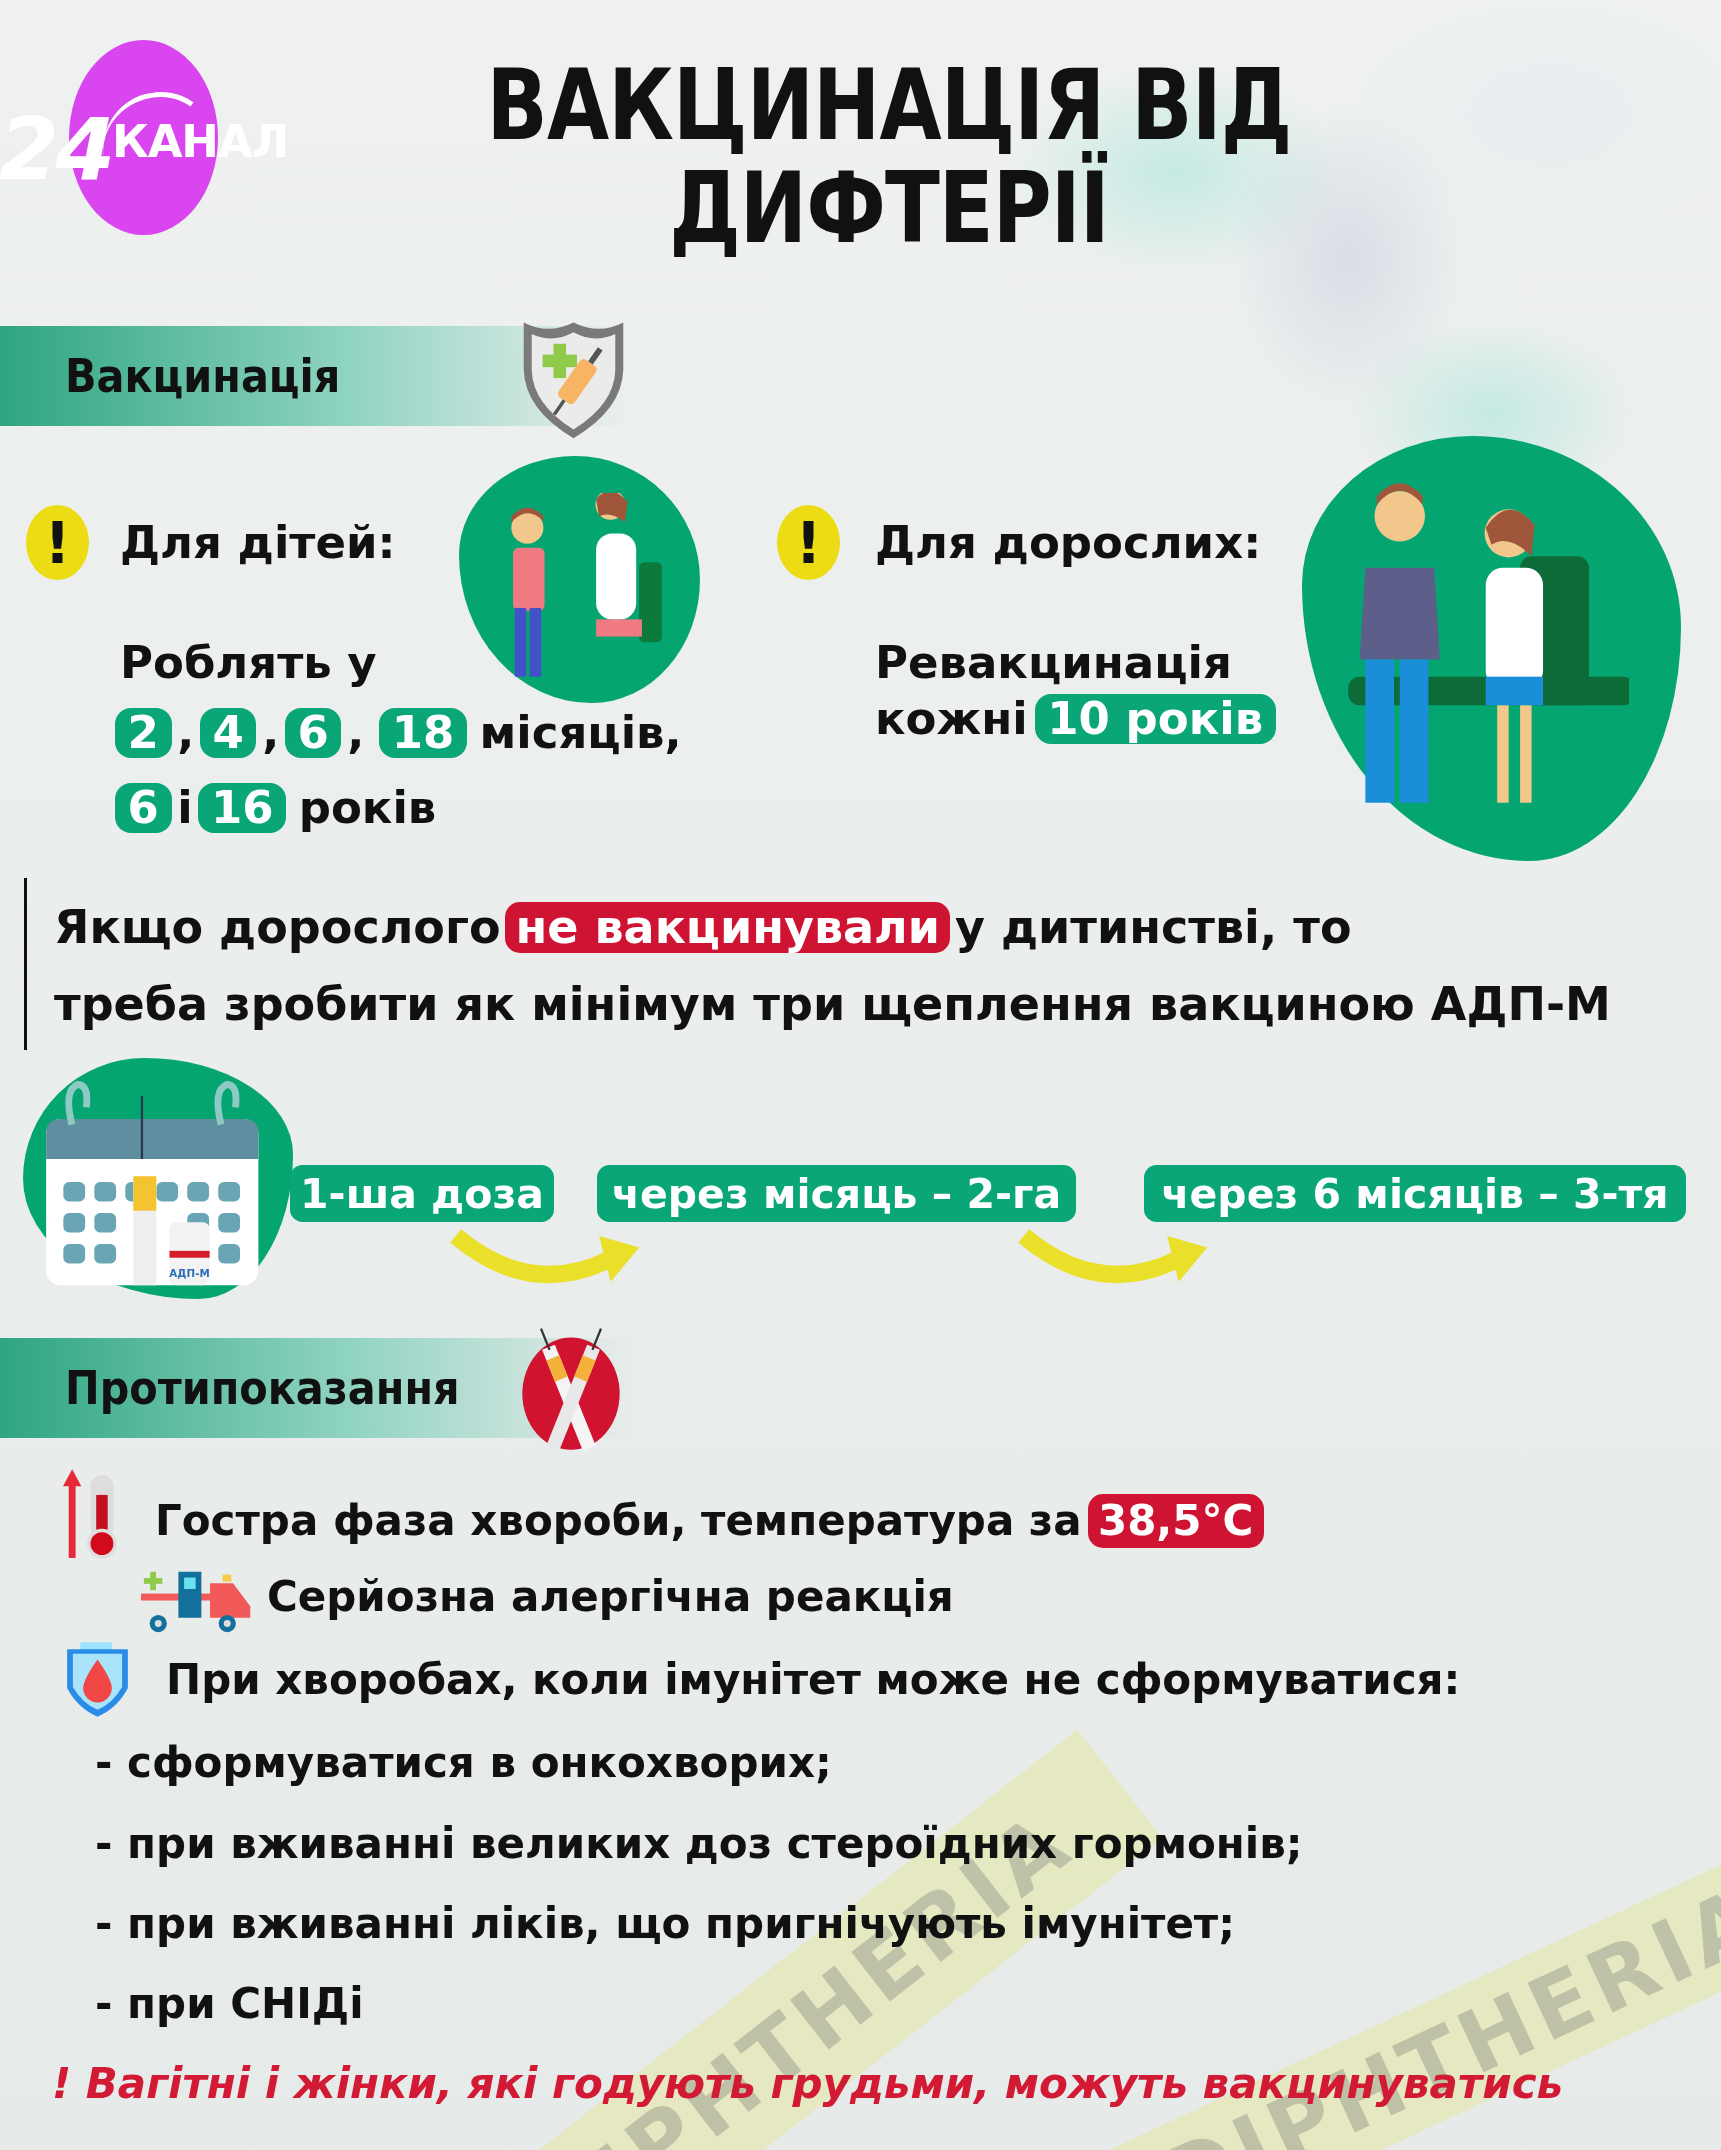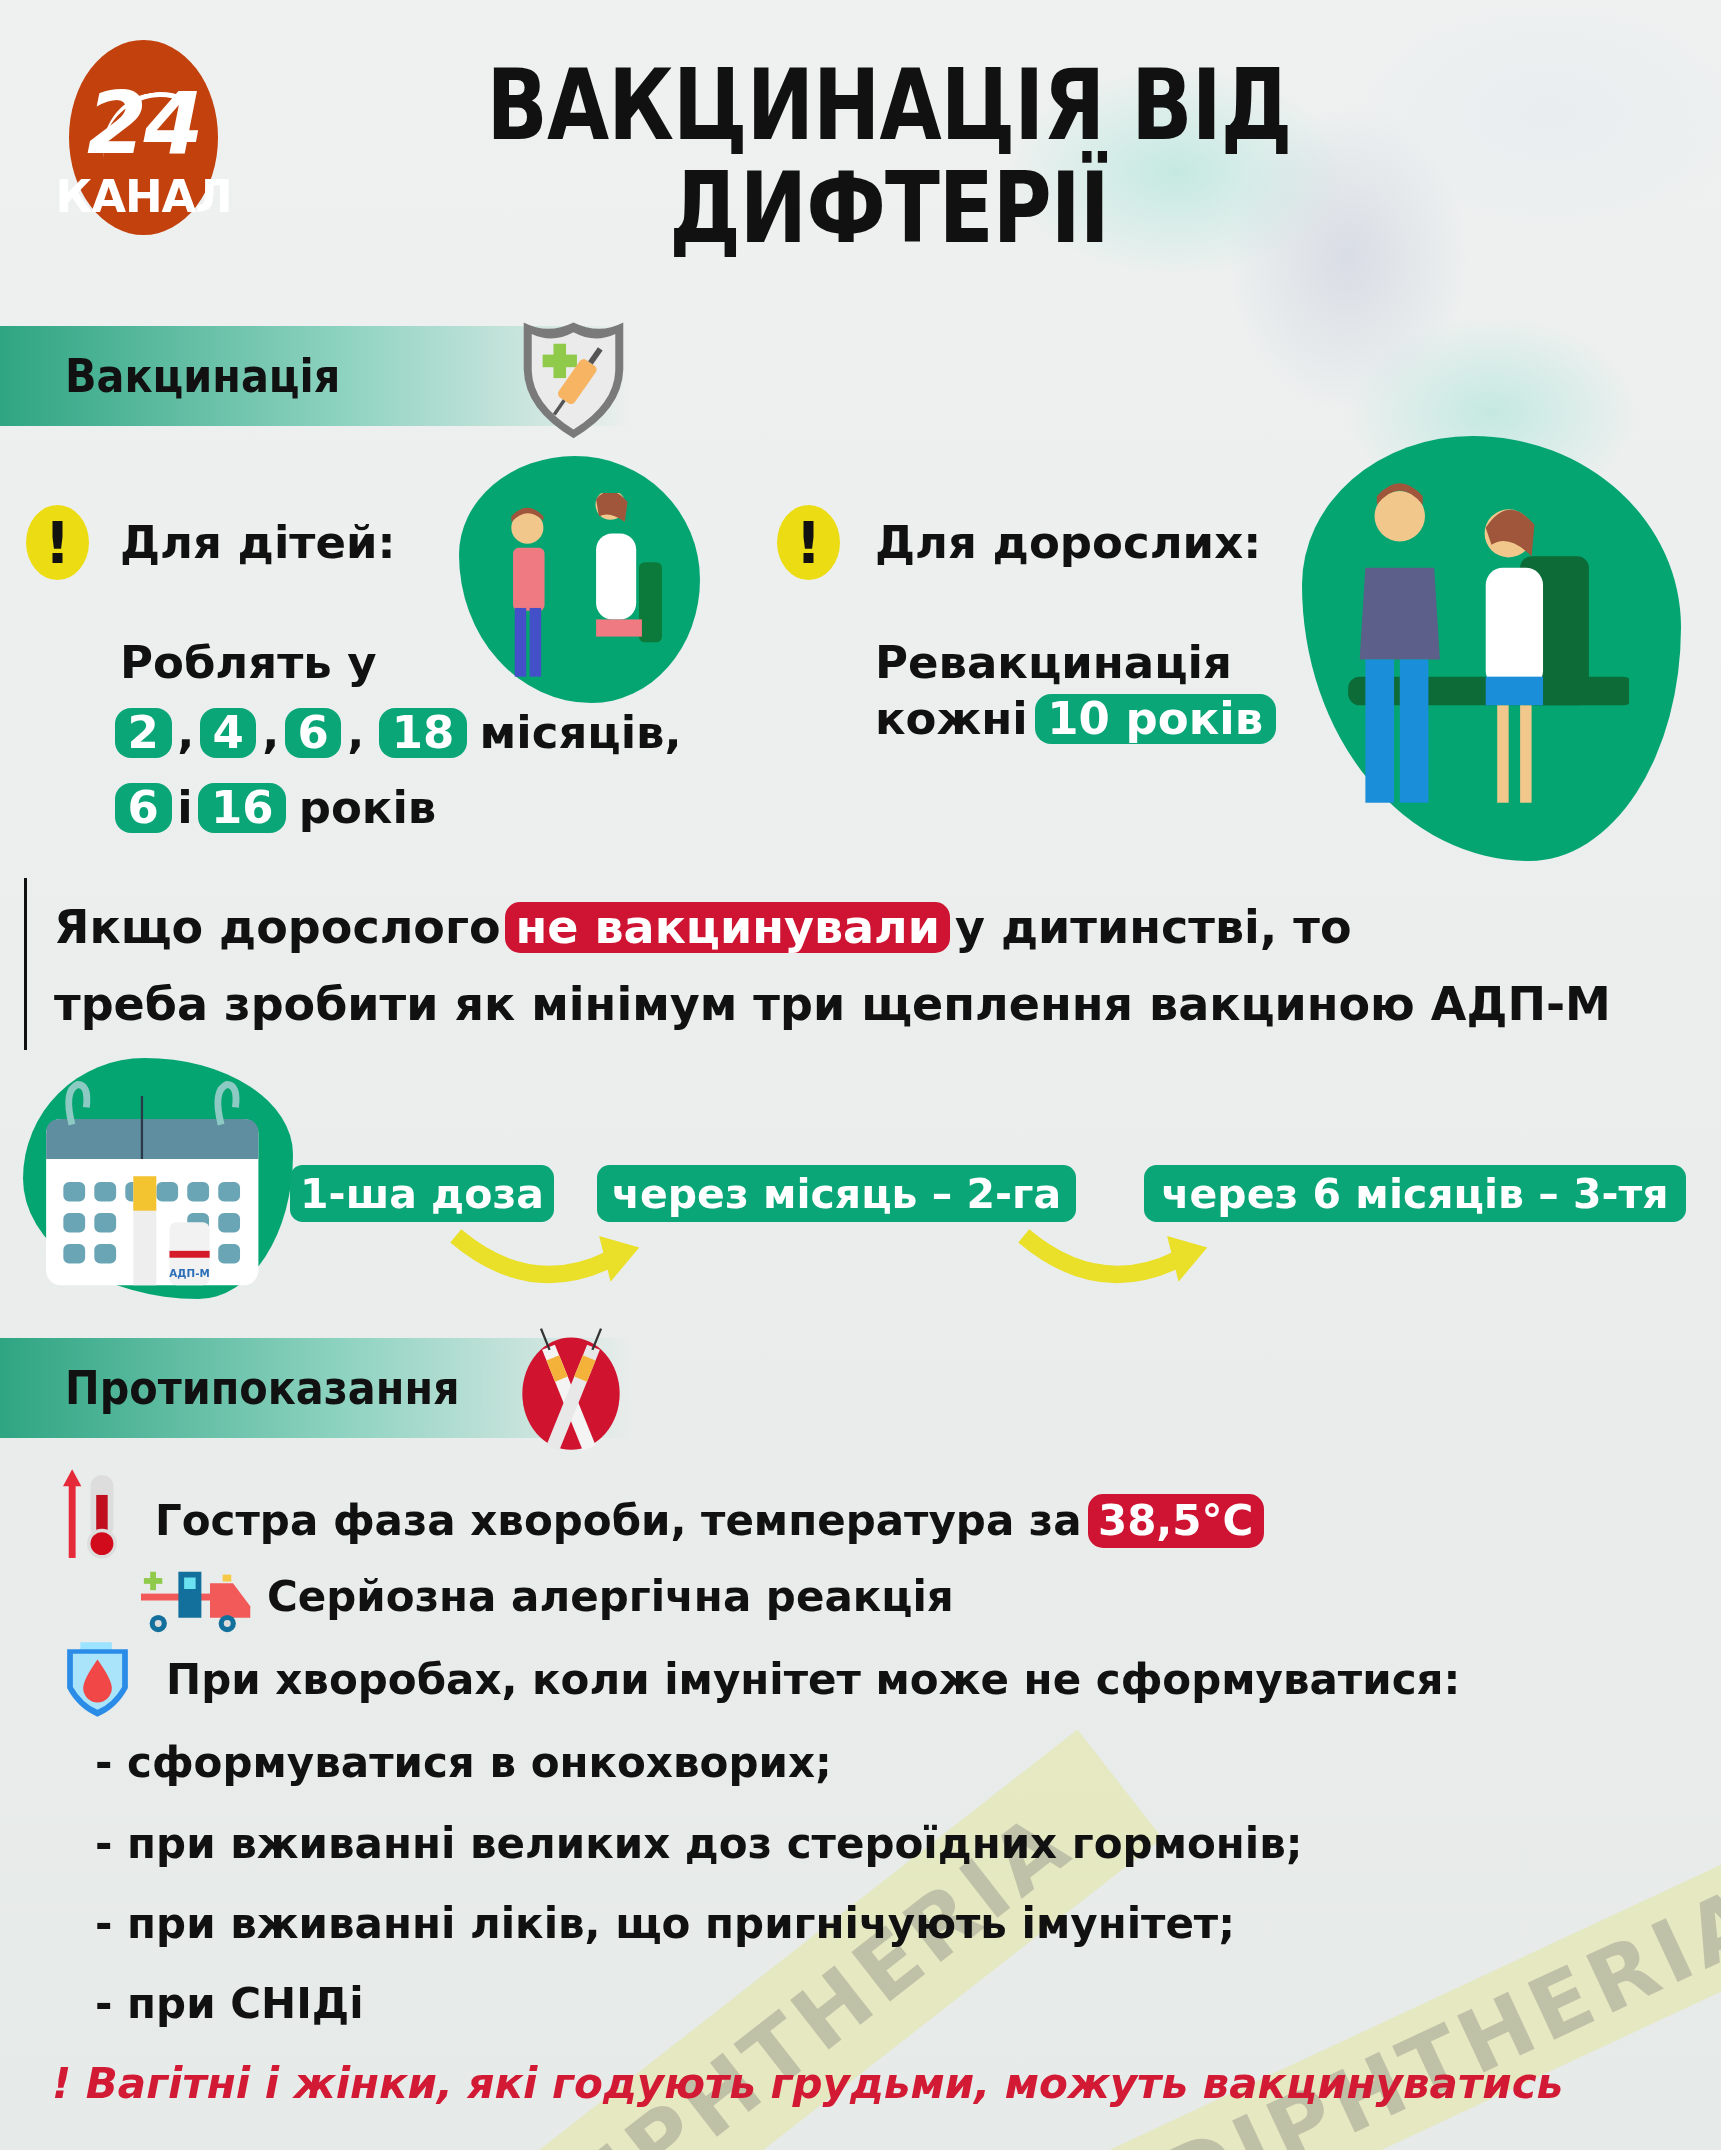--- a/index.html
+++ b/index.html
@@ -23,22 +23,22 @@
     position: absolute; background: rgba(225,230,120,0.35);
     color: rgba(120,120,120,0.35); font-weight: 900; font-size: 86px;
     letter-spacing: 5.7px; display: flex; align-items: center; justify-content: center;
     font-family: "DejaVu Sans", sans-serif;
   }
   .abs { position: absolute; }
 
   
   .logo {
     left: 69px; top: 40px; width: 149px; height: 195px;
-    background: #c2410c; border-radius: 50%;
-    color: #fff; display: flex; flex-direction: column; align-items: center; justify-content: center;
+    background: #d946ef; border-radius: 50%;
+    color: #fff; display: flex; align-items: center; justify-content: center;
   }
   .logo .num { font-size: 86px; font-weight: 900; font-style: italic; line-height: 1; margin-top: 23px; font-family: "DejaVu Sans", sans-serif; letter-spacing: -3.4px;}
   .logo .word { font-size: 45px; font-weight: 900; line-height: 1; margin-top: 8px; font-family: "DejaVu Sans", sans-serif; letter-spacing: -1.1px;}
   .logo .arc { position:absolute; left:34px; top:52px; width:115px; height:115px; border-top:5.7px solid #fff; border-right:5.7px solid transparent; border-radius:50%; transform: rotate(-10deg);}
 
   .title {
     left: 344px; top: 54px; width: 1090px; text-align: center;
     font-size: 98px; font-weight: 900; line-height: 1.05; letter-spacing: -1.1px;
     font-family: "DejaVu Sans", sans-serif; transform: scaleX(0.82); transform-origin: center top;
   }

